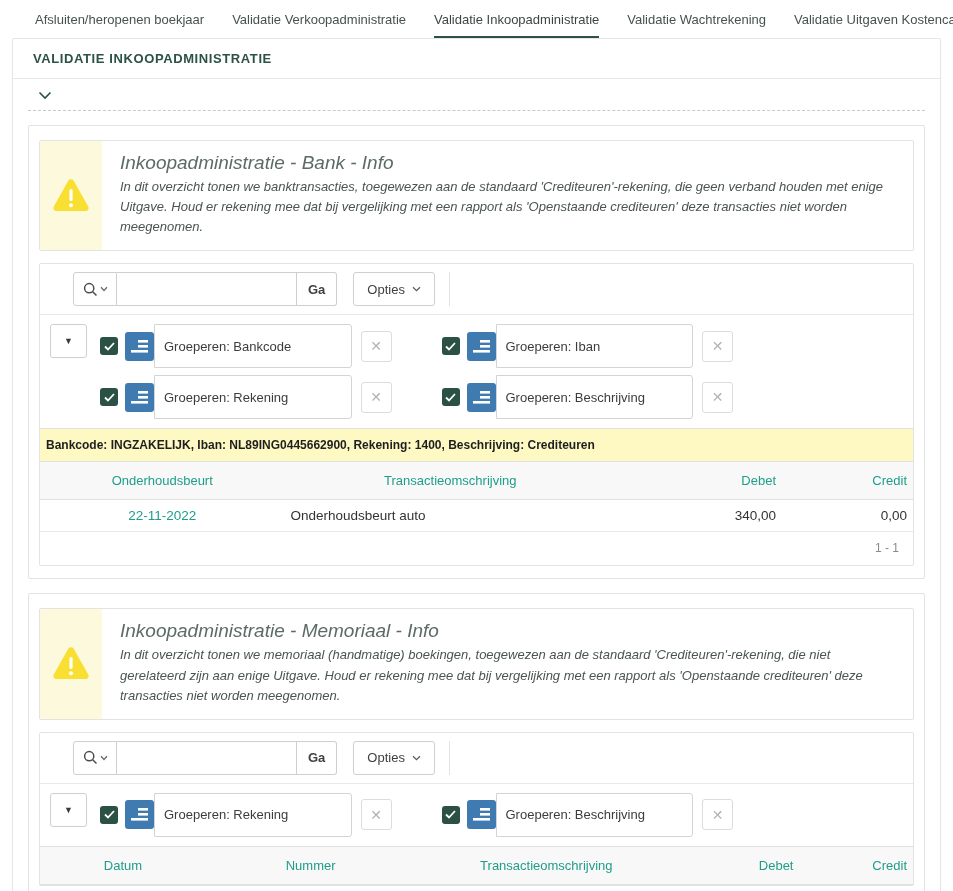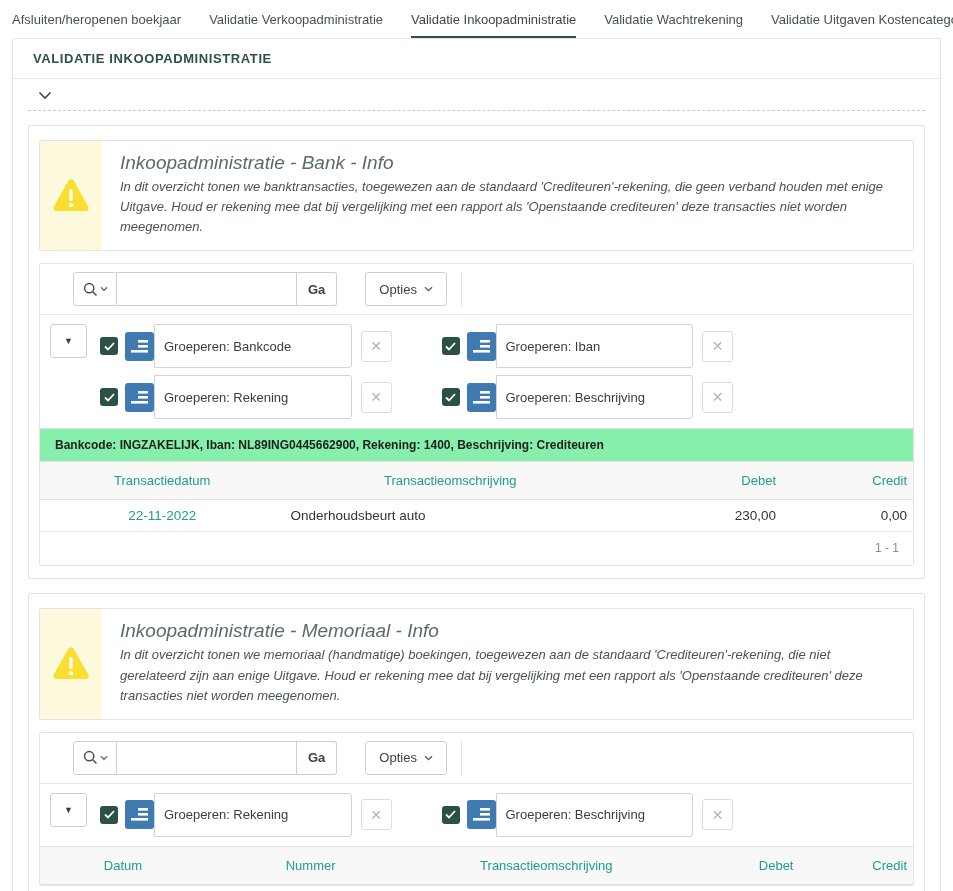--- a/index.html
+++ b/index.html
@@ -1,20 +1,20 @@
 <!DOCTYPE html>
 <html><head>
 <meta charset="utf-8">
 <style>
   * { margin:0; padding:0; box-sizing:border-box; }
   html,body { background:#fff; font-family:"Liberation Sans", sans-serif; }
   body { width:953px; min-height:891px; position:relative; }
 
   
-  .tabbar { display:flex; gap:28px; padding:12px 0 0 12px; }
+  .tabbar { display:flex; gap:28px; padding:12px 0 0 35px; }
   .tab { font-size:13px; color:#45524d; padding-bottom:9px; cursor:pointer; white-space:nowrap; }
   .tab.active { color:#3a473f; border-bottom:2px solid #2c5146; font-weight:400; }
 
   
   .card { margin:0 12px; background:#fff; border:1px solid #e6e6e6; border-radius:2px;
           box-shadow:0 1px 2px rgba(0,0,0,.05); padding-bottom:22px; }
   .card-header { padding:12px 20px; border-bottom:1px solid #e8e8e8; }
   .card-title { font-size:13px; font-weight:bold; letter-spacing:.6px; color:#2c5146; }
 
   
@@ -38,42 +38,42 @@
 
   
   .ir-toolbar { display:flex; align-items:center; padding:8px 10px; }
   .search-cluster { display:flex; align-items:flex-start;padding-left:23px; }
   .search-btn { width:44px; height:34px; border:1px solid #cfcfcf; border-radius:3px 0 0 3px; background:#fff;
                 display:flex; align-items:center; justify-content:center; gap:2px; cursor:pointer; }
   .search-input { width:180px; height:34px; border:1px solid #cfcfcf; border-left:none; padding:0 8px;
                   font-size:13px; color:#333; outline:none; }
   .go-btn { height:34px; padding:0 11px; border:1px solid #cfcfcf; border-left:none; border-radius:0 3px 3px 0;
             background:#fff; font-size:13px; font-weight:bold; color:#404040; cursor:pointer; }
-  .opties-btn { height:34px; margin-left:28px; padding:0 13px; border:1px solid #cfcfcf; border-radius:3px;
+  .opties-btn { height:34px; margin-left:16px; padding:0 13px; border:1px solid #cfcfcf; border-radius:3px;
                 background:#fff; font-size:13px; color:#404040; display:flex; align-items:center; gap:7px; cursor:pointer; }
   .toolbar-sep { width:1px; height:34px; background:#e2e2e2; margin-left:14px; }
 
   
   .group-controls { border-top:1px solid #e8e8e8; padding:9px 10px; display:flex; align-items:flex-start; }
   .expand-btn { width:37px; height:34px; border:1px solid #cfcfcf; border-radius:3px; background:#fff;
                 color:#3a3a3a; font-size:9px; cursor:pointer; margin-right:13px; flex-shrink:0;
                 display:flex; align-items:center; justify-content:center; }
   .chip-grid { flex:1; display:grid; grid-template-columns:1fr 1fr; column-gap:50px; row-gap:7px; margin-right:170px; }
   .chip { display:flex; align-items:center; }
   .chk { width:18px; height:18px; background:#2a5143; border-radius:3px; display:flex; align-items:center;
          justify-content:center; cursor:pointer; flex-shrink:0; }
   .gb-icon { width:29px; height:29px; background:#3f7ab1; border-radius:3px; margin-left:7px;
              display:flex; align-items:center; justify-content:center; flex-shrink:0; }
   .chip-input { flex:1; height:44px; border:1px solid #d4d4d4; border-radius:0 3px 3px 0; padding:16px 9px;
                 font-size:13px; color:#3c3c3c; outline:none; min-width:0; }
   .x-btn { width:31px; height:31px; margin-left:9px; border:1px solid #dcdcdc; border-radius:3px; background:#fff;
            color:#b3b3b3; font-size:14px; line-height:1; cursor:pointer; flex-shrink:0; }
 
   
-  .group-header { background:#86efac; border-top:1px solid #e0e0e0; padding:9px 15px;
+  .group-header { background:#fef9c3; border-top:1px solid #e0e0e0; padding:9px 6px;
                   font-size:12px; font-weight:bold; color:#1e1e1e; }
   table.ir { width:100%; border-collapse:collapse; }
   table.ir th { background:#f8f8f8; border-top:1px solid #e0e0e0; border-bottom:1px solid #e0e0e0;
                 padding:11px 6px; font-size:13px; font-weight:400; color:#1f9d8b; }
   table.ir td { padding:8px 6px; font-size:13.5px; color:#333; border-bottom:1px solid #e8e8e8; }
   .al-c { text-align:center; } .al-l { text-align:left; } .al-r { text-align:right; }
   td.num, th.num { padding-right:12px; }
   .date-link { color:#1f9d8b; cursor:pointer; }
   .pager { text-align:right; padding:9px 14px 10px 14px; font-size:12px; color:#8b8b8b; }
 
@@ -226,31 +226,31 @@
 
       <table class="ir">
         <colgroup>
             <col style="width:28%">
             <col style="width:38%">
             <col style="width:19%">
             <col style="width:15%">
           </colgroup>
         <thead>
           <tr>
-            <th class="al-c">Transactiedatum</th>
+            <th class="al-c">Onderhoudsbeurt</th>
             <th class="al-c">Transactieomschrijving</th>
             <th class="al-r num">Debet</th>
             <th class="al-r num">Credit</th>
           </tr>
         </thead>
         <tbody>
           <tr>
             <td class="al-c"><span class="date-link">22-11-2022</span></td>
             <td class="al-l">Onderhoudsbeurt auto</td>
-            <td class="al-r num">230,00</td>
+            <td class="al-r num">340,00</td>
             <td class="al-r num">0,00</td>
           </tr>
         </tbody>
       </table>
       <div class="pager">1 - 1</div>
     </div>
   </div>
 
   <div class="section-box">
     <div class="info-panel">

